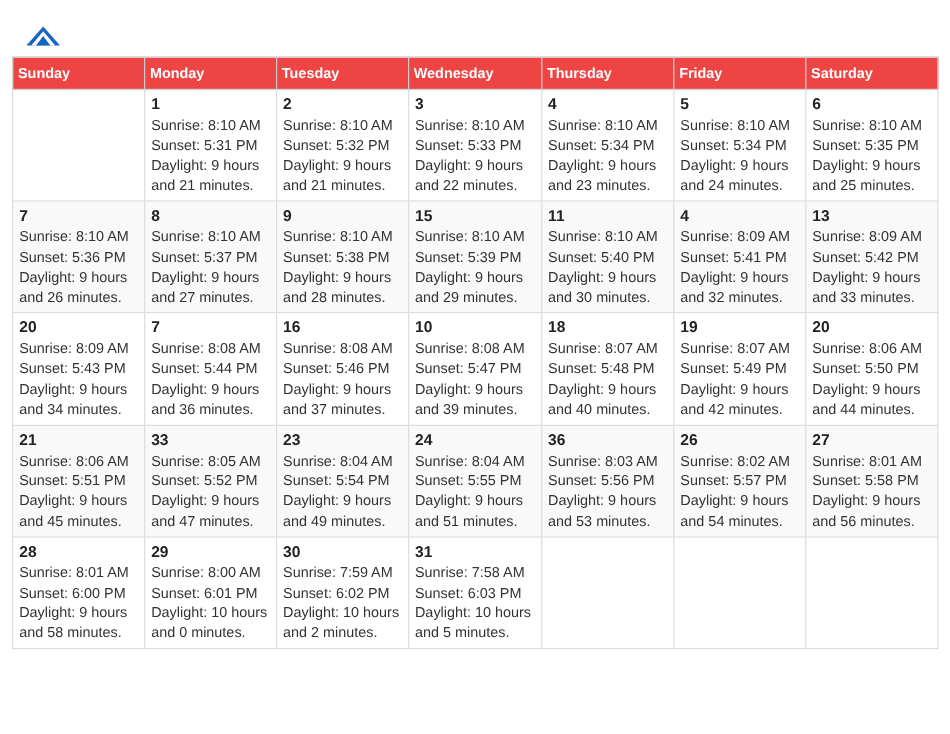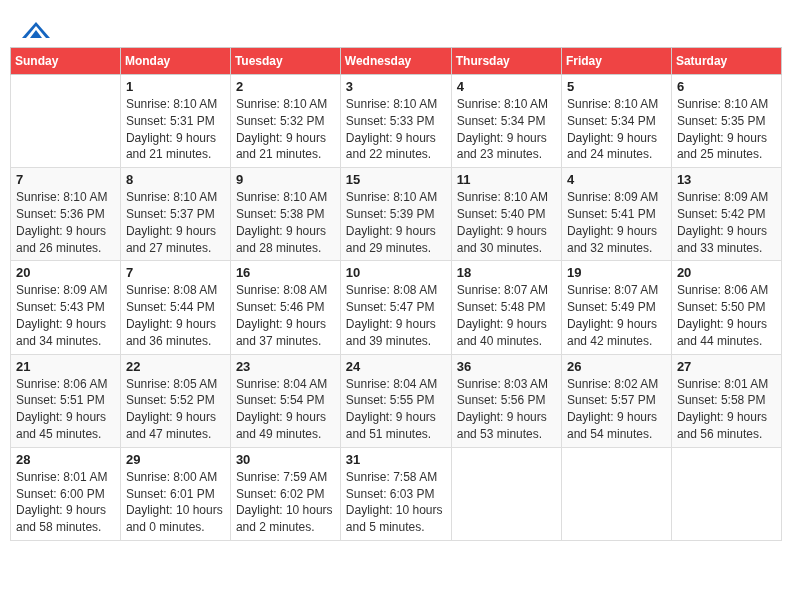--- a/index.html
+++ b/index.html
@@ -200,21 +200,21 @@
           <span class="day-number">20</span>
           <div class="day-info">Sunrise: 8:06 AM<br>Sunset: 5:50 PM<br>Daylight: 9 hours<br>and 44 minutes.</div>
         </td>
       </tr>
       <tr>
         <td>
           <span class="day-number">21</span>
           <div class="day-info">Sunrise: 8:06 AM<br>Sunset: 5:51 PM<br>Daylight: 9 hours<br>and 45 minutes.</div>
         </td>
         <td>
-          <span class="day-number">22</span>
+          <span class="day-number">33</span>
           <div class="day-info">Sunrise: 8:05 AM<br>Sunset: 5:52 PM<br>Daylight: 9 hours<br>and 47 minutes.</div>
         </td>
         <td>
           <span class="day-number">23</span>
           <div class="day-info">Sunrise: 8:04 AM<br>Sunset: 5:54 PM<br>Daylight: 9 hours<br>and 49 minutes.</div>
         </td>
         <td>
           <span class="day-number">24</span>
           <div class="day-info">Sunrise: 8:04 AM<br>Sunset: 5:55 PM<br>Daylight: 9 hours<br>and 51 minutes.</div>
         </td>

